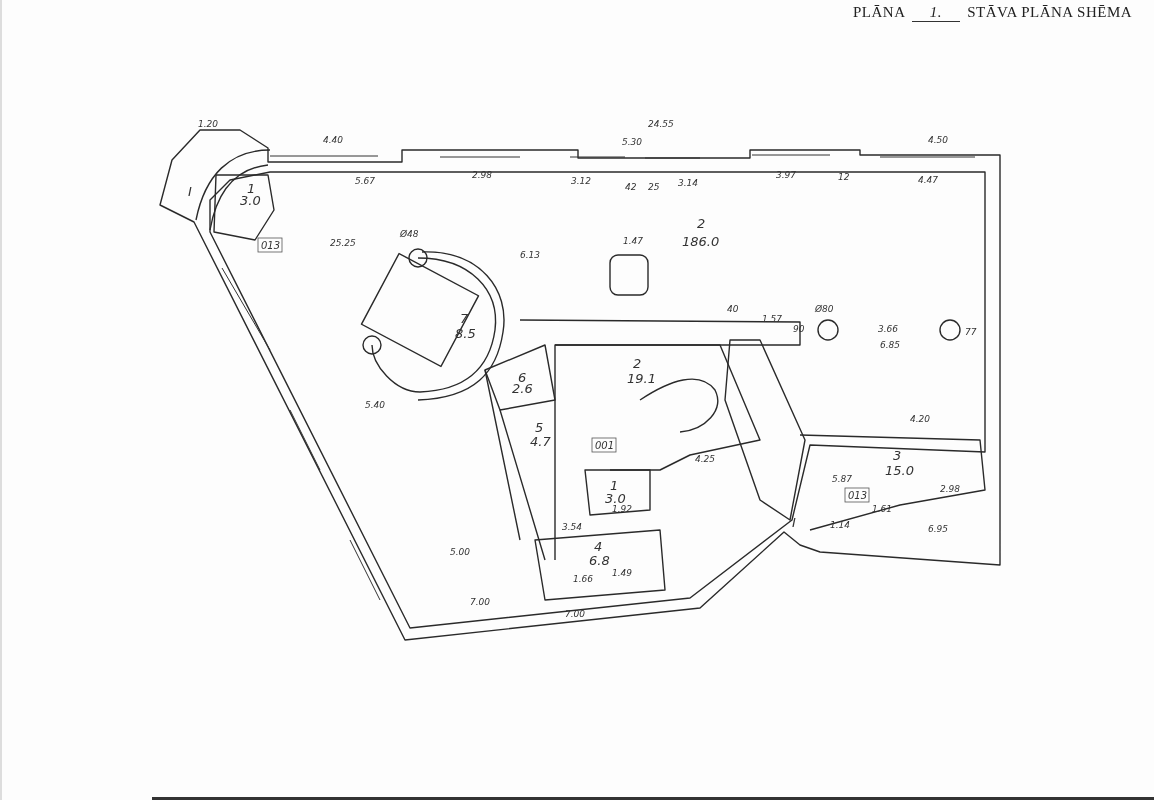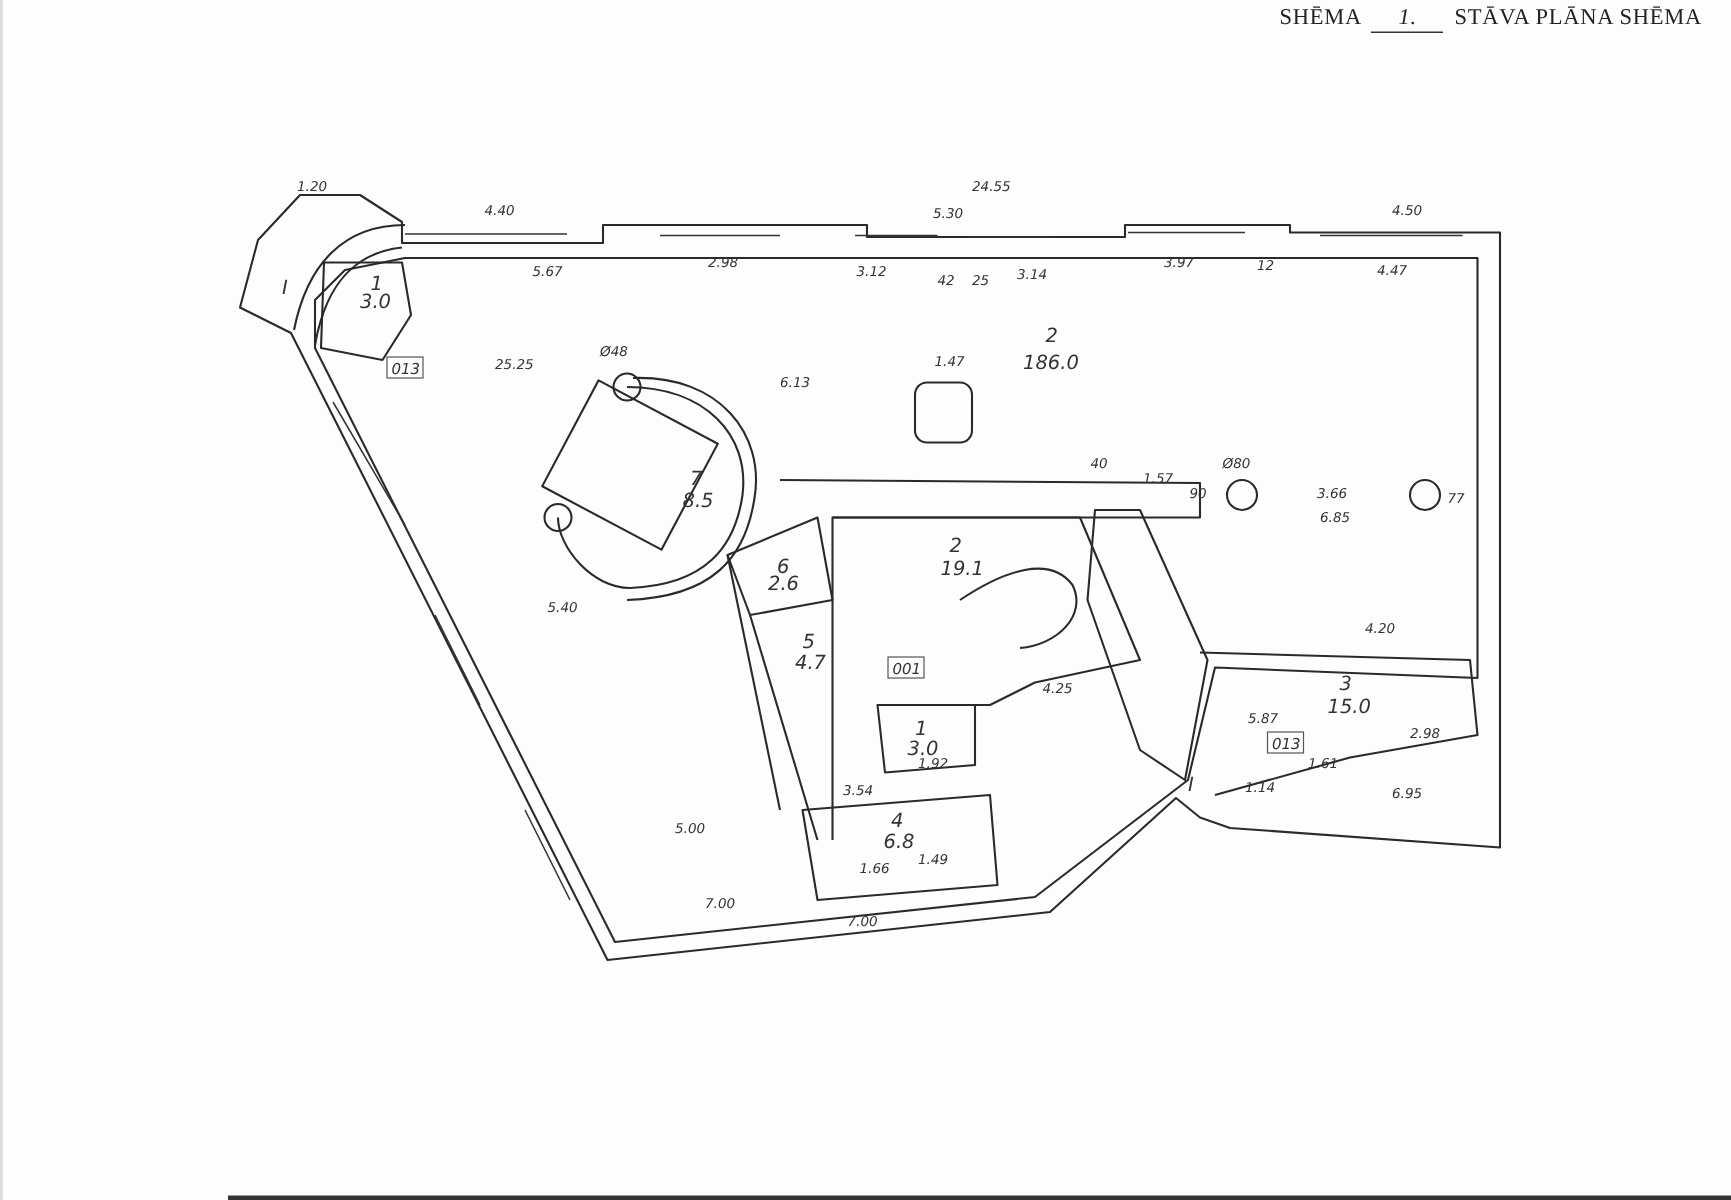--- a/index.html
+++ b/index.html
@@ -13,21 +13,21 @@
   .code{font-size:10px;}
   .bottom-line{position:absolute;left:152px;right:0;top:797px;height:3px;background:#333;}
   .left-edge{position:absolute;left:0;top:0;width:2px;height:800px;background:#ddd;}
 </style>
 </head>
 <body>
 
 <div class="left-edge"></div>
 
 <div class="title">
-  <span>SHĒMA</span>
+  <span>PLĀNA</span>
   <span class="blank">1.</span>
   <span>STĀVA PLĀNA SHĒMA</span>
 </div>
 
 <svg class="plan" width="1154" height="800" viewBox="0 0 1154 800">
   <g fill="none" stroke="#2a2a2a" stroke-width="1.4" stroke-linejoin="round">
 
     <path d="M268,148 L268,162 L402,162 L402,150 L578,150 L578,158 L750,158 L750,150 L860,150 L860,155 L1000,155 L1000,565 L820,552 L800,545 L784,532 L700,608 L405,640 L194,222 L160,205 L172,160 L200,130 L240,130 Z"></path>
     <path d="M270,172 L985,172 L985,452 L810,445 L792,520 L690,598 L410,628 L210,232 L210,200 L230,180 Z"></path>
 

